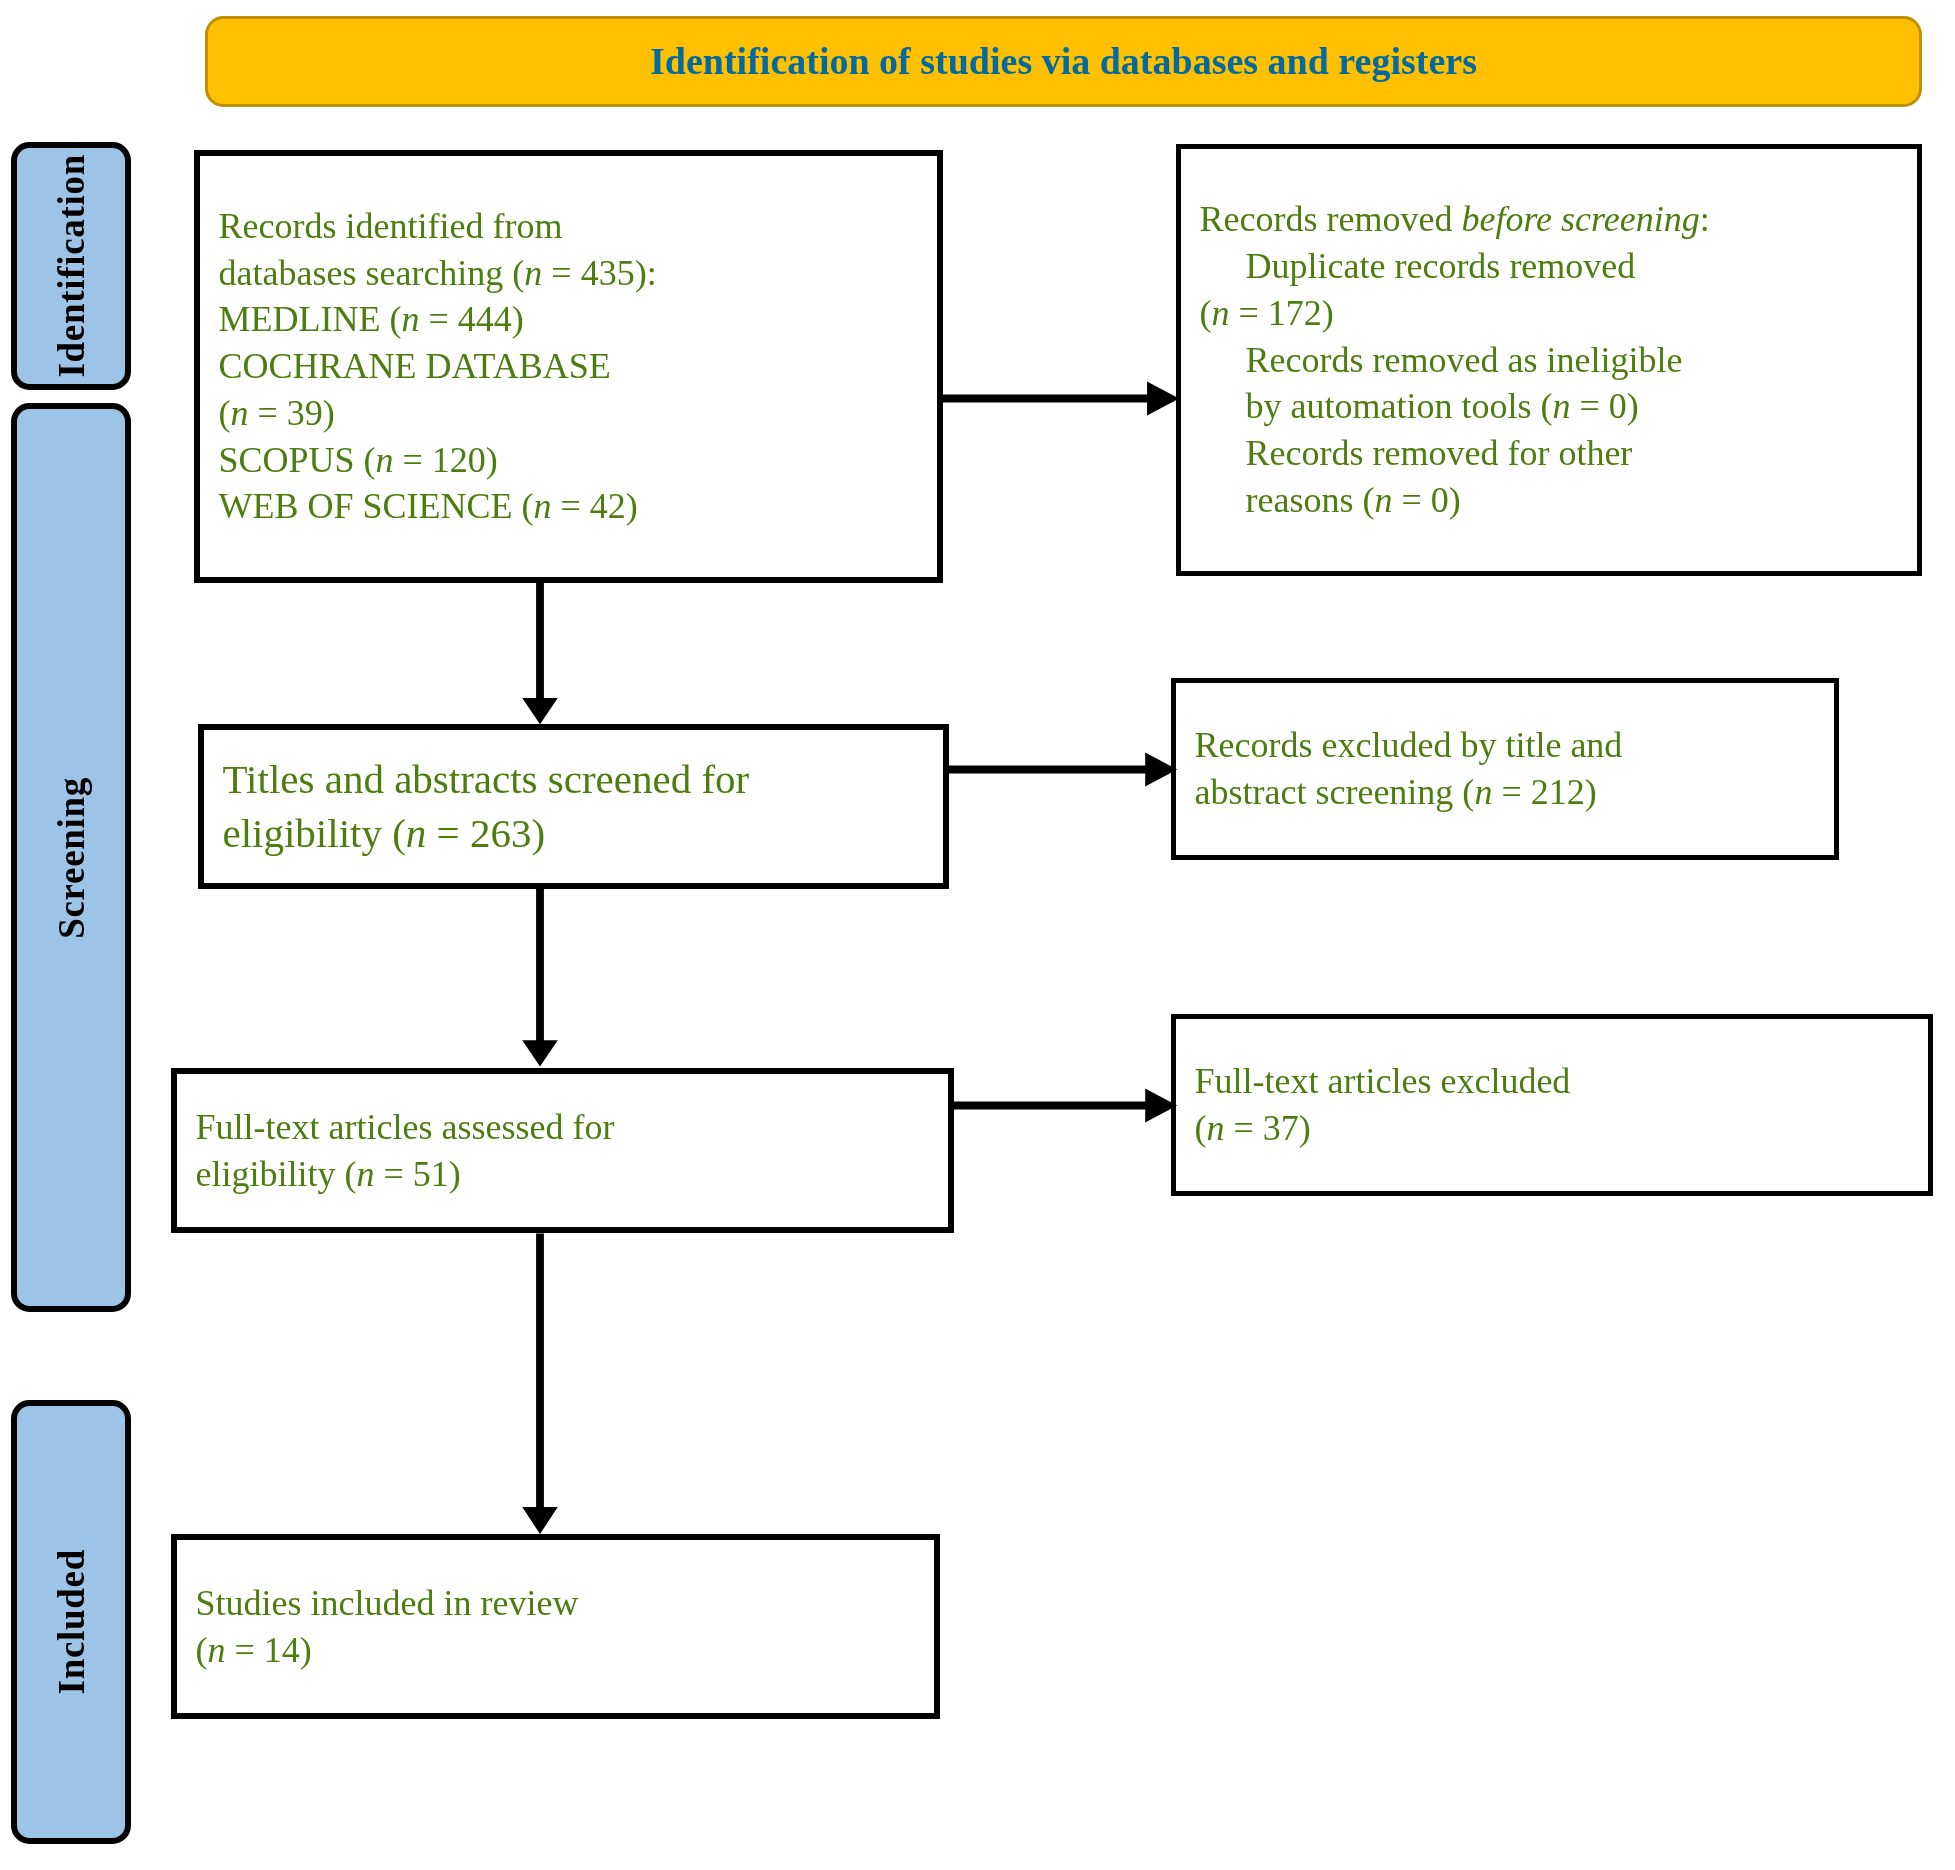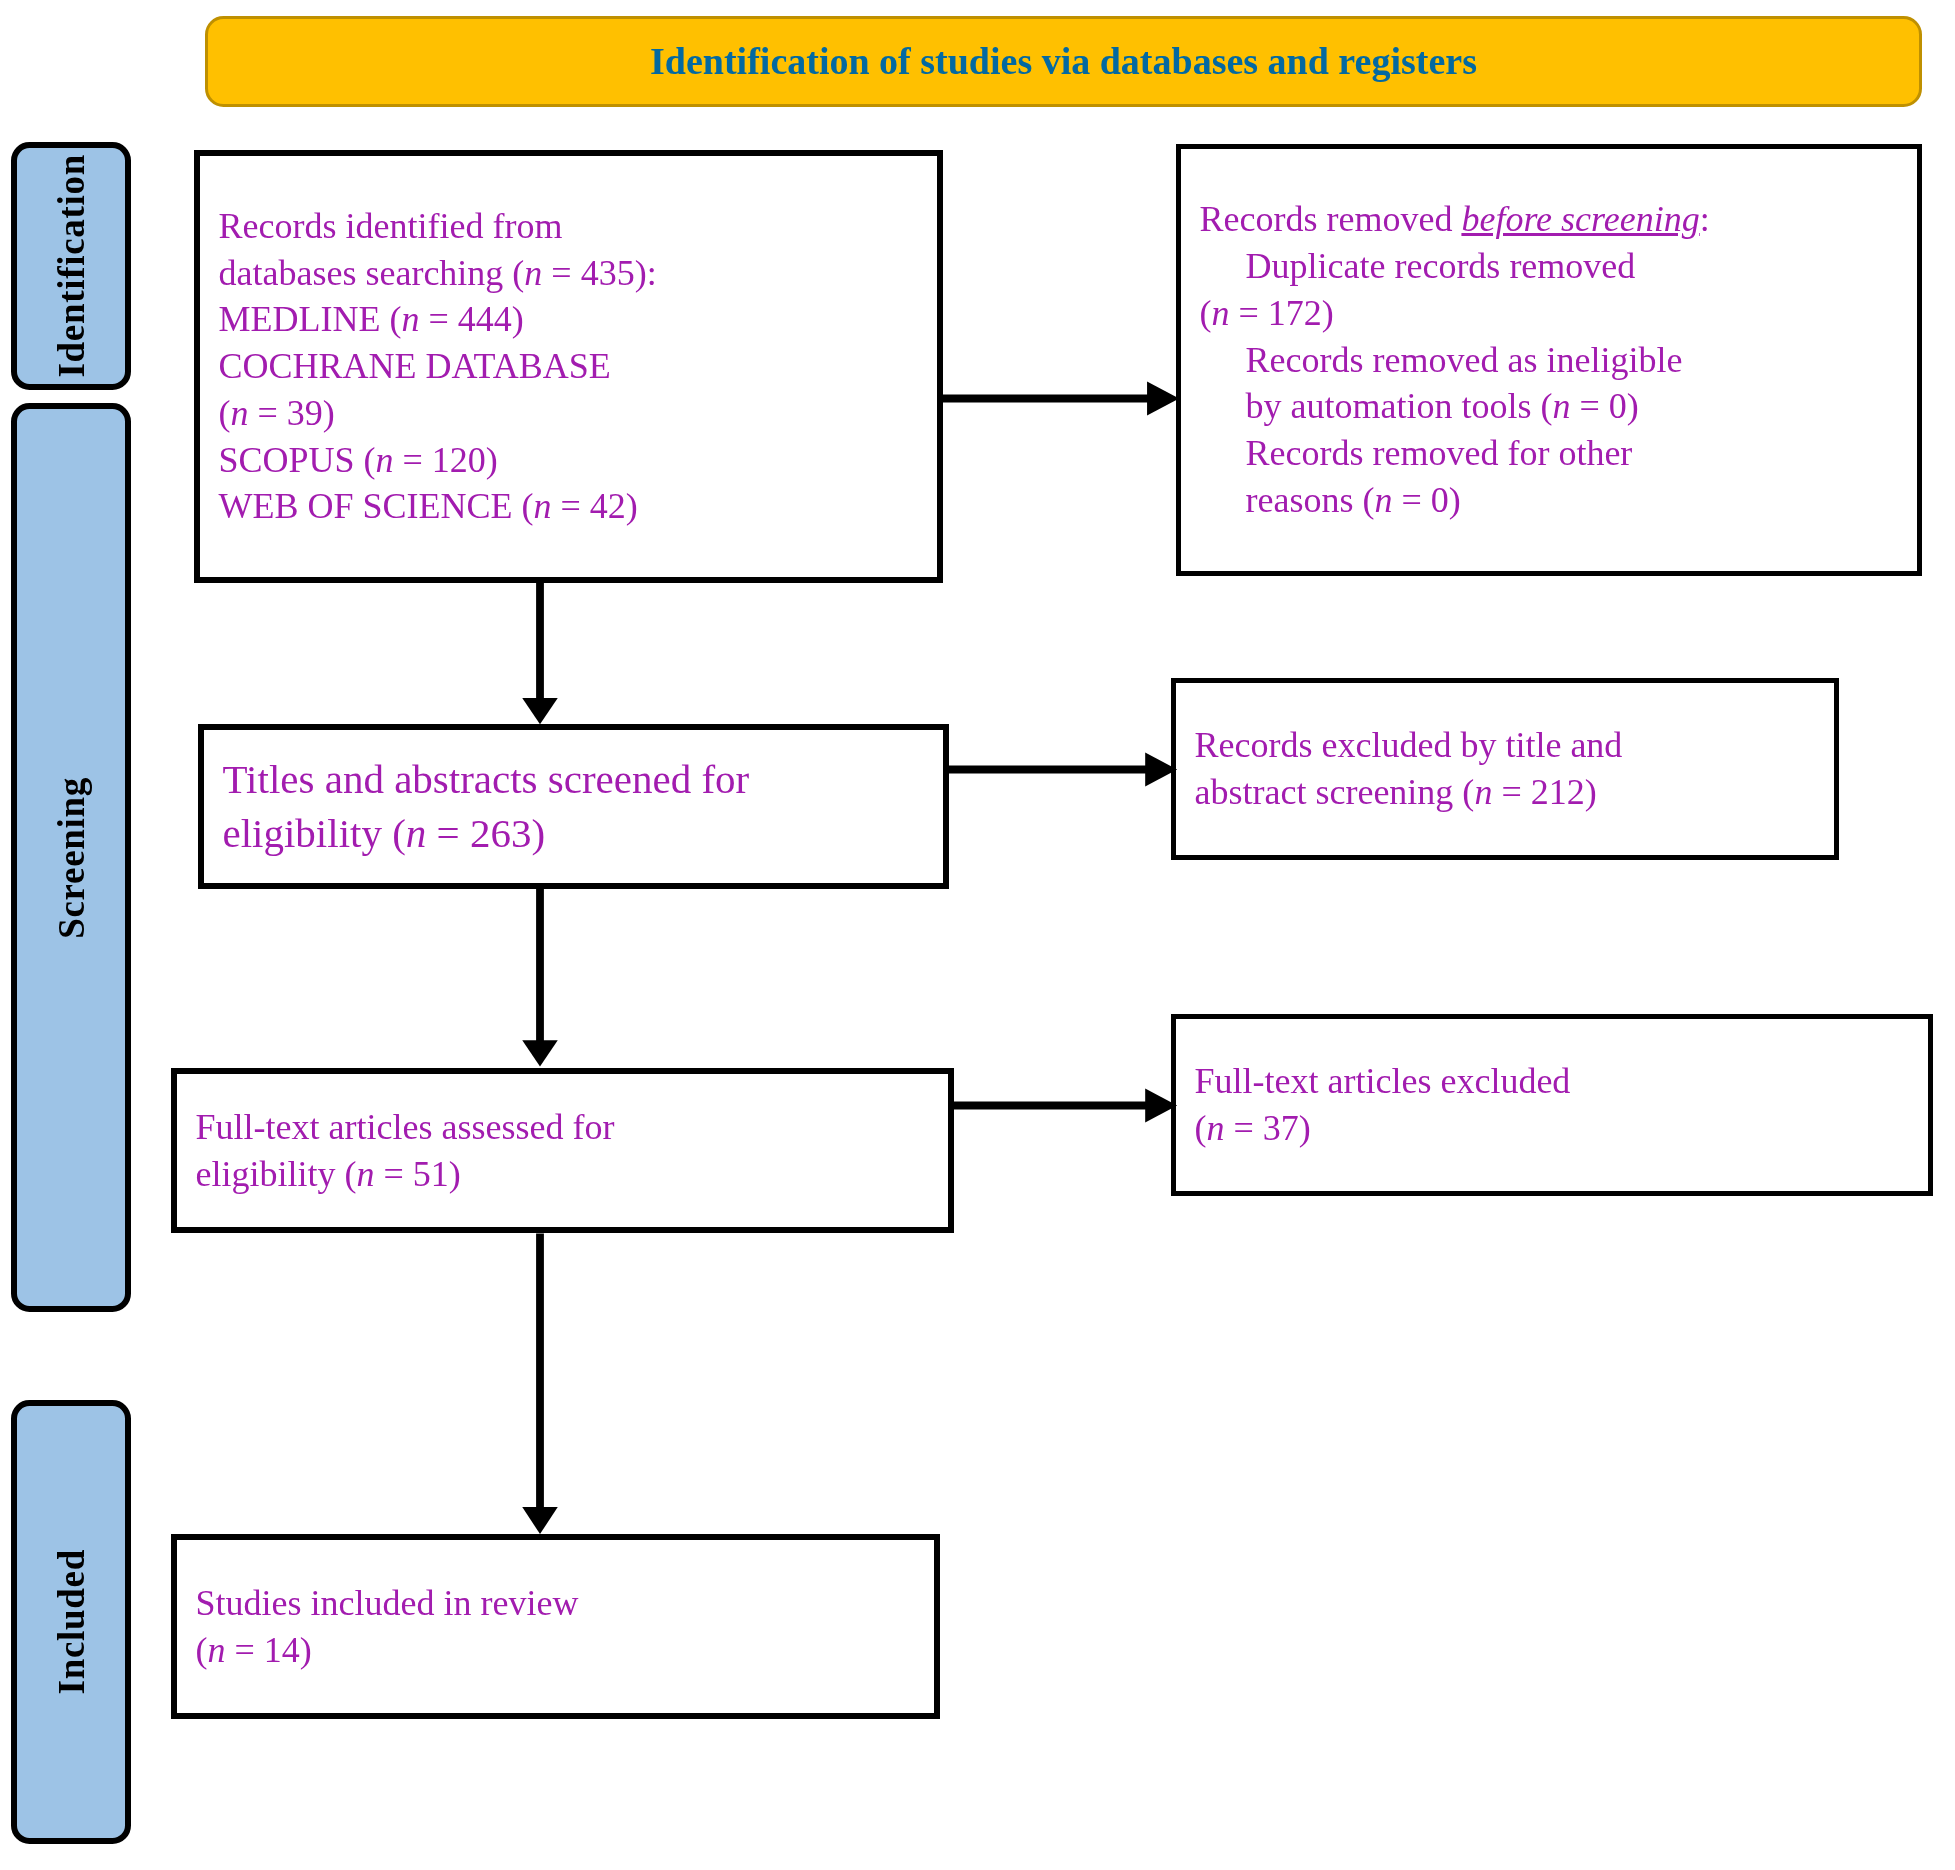--- a/index.html
+++ b/index.html
@@ -57,26 +57,26 @@
     box-sizing: border-box;
     background: #ffffff;
     border: 6.4px solid #000000;
     display: flex;
     align-items: center;
   }
   .fbox.thin { border-width: 5px; }
   .fbox-inner {
     padding: 0 18.5px;
     width: 100%;
-    color: #a21caf;
+    color: #4d7c0f;
     line-height: 1.30;
   }
   .fbox-line { display: block; white-space: nowrap; }
   .indent { padding-left: 46px; }
-  .ital { font-style: italic; text-decoration: underline; }
+  .ital { font-style: italic; }
   .nit { font-style: italic; }
 
   
   .arrow { position: absolute; }
   .arrow svg { display: block; overflow: visible; }
 </style>
 </head>
 <body>
 
 <div id="canvas">

